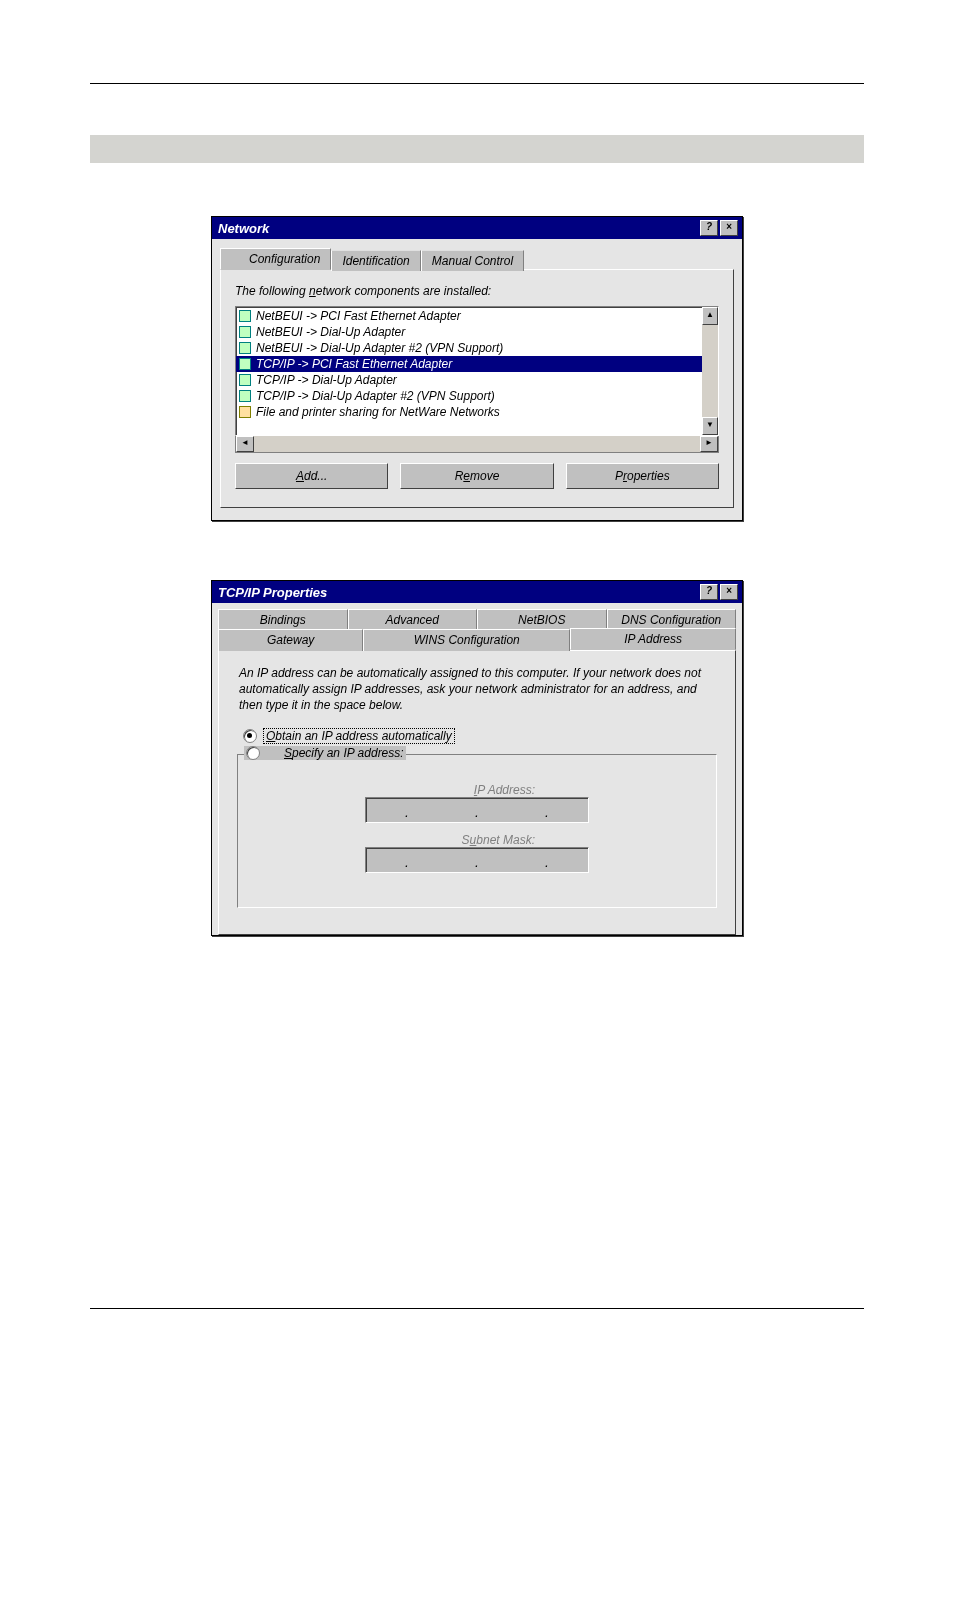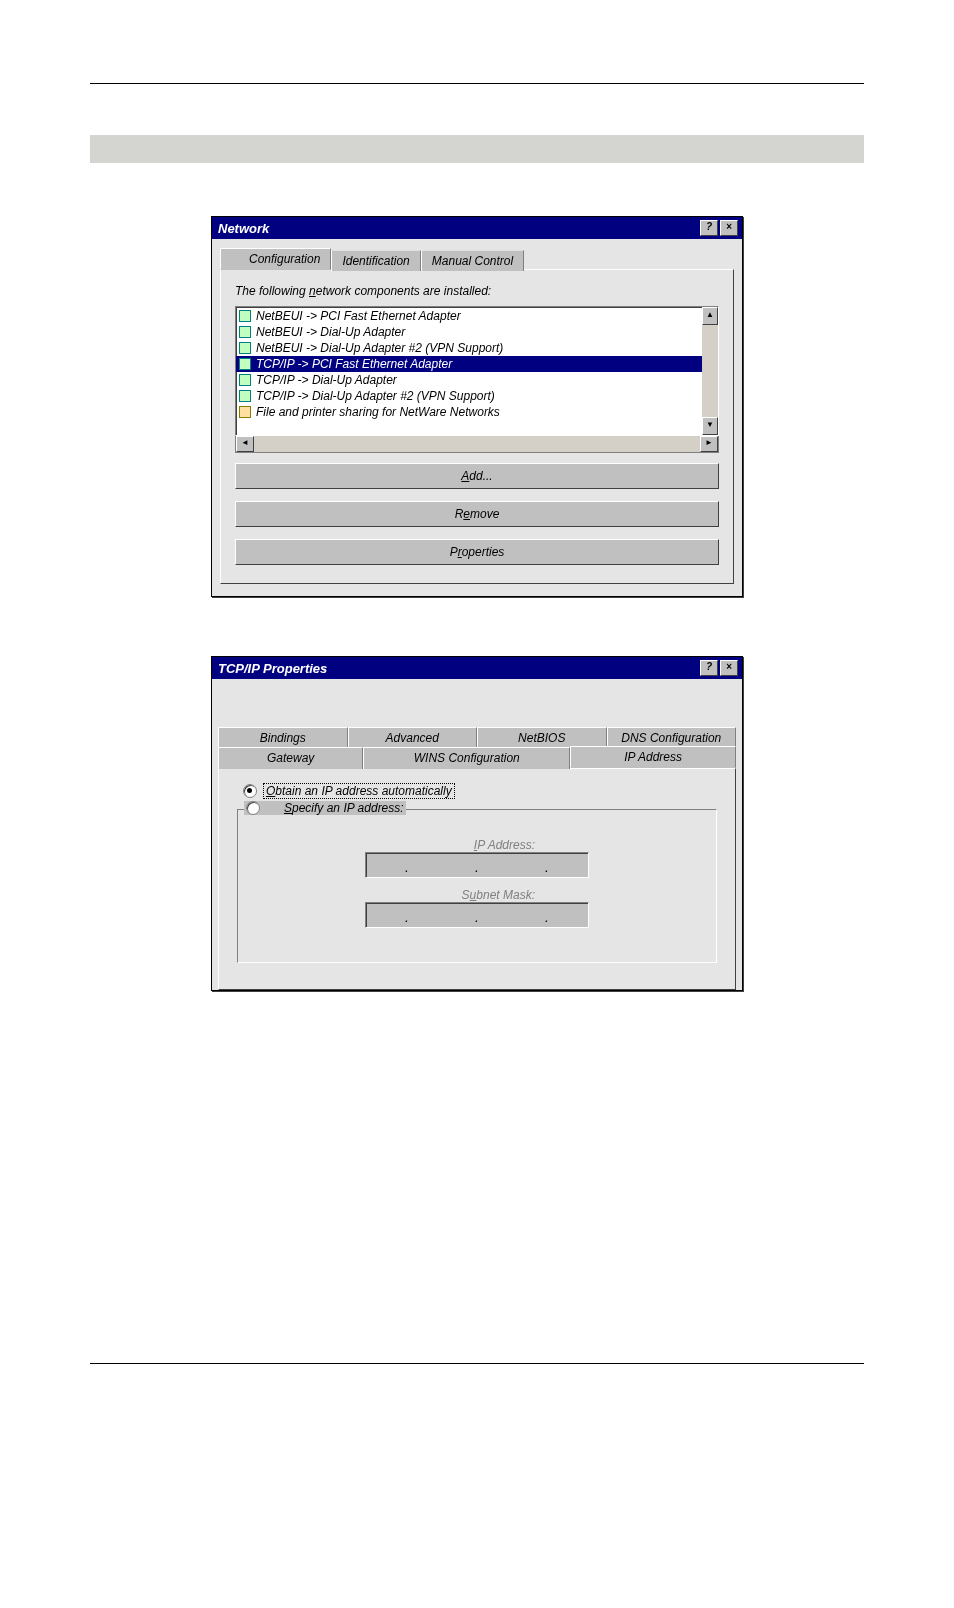--- a/index.html
+++ b/index.html
@@ -190,21 +190,20 @@
   border-bottom-color: #404040;
   font-size: 8px;
   text-align: center;
   line-height: 12px;
 }
 .btn-row {
   display: flex;
   justify-content: space-between;
   margin-top: 10px;
   gap: 12px;
-  flex-direction: column;
 }
 .win-btn {
   flex: 1;
   background: #c0c0c0;
   border: 1px solid #fff;
   border-right-color: #404040;
   border-bottom-color: #404040;
   font-size: 12px;
   padding: 5px 0;
   text-align: center;
@@ -408,35 +407,36 @@
 
   <div class="screenshot-wrap">
     <div class="win-dialog" style="width:530px;">
       <div class="titlebar">
         <span>TCP/IP Properties</span>
         <div class="controls">
           <div class="ctrl-btn">?</div>
           <div class="ctrl-btn">×</div>
         </div>
       </div>
-      <div class="dlg-body" style="padding:6px 6px 0 6px;margin-top:42px;">
+      <div class="dlg-body" style="padding:6px 6px 0 6px;">
         <div class="tabs-stack">
           <div class="tabs-row2 top">
             <div class="tab2">Bindings</div>
             <div class="tab2">Advanced</div>
             <div class="tab2">NetBIOS</div>
             <div class="tab2">DNS Configuration</div>
           </div>
           <div class="tabs-row2 bot">
             <div class="tab2" style="width:28%">Gateway</div>
             <div class="tab2" style="width:40%">WINS Configuration</div>
             <div class="tab2" style="width:32%;position:relative;top:-1px;border-bottom:1px solid #c0c0c0;">IP Address</div>
           </div>
         </div>
         <div style="border:1px solid #fff;border-right-color:#404040;border-bottom-color:#404040;margin-top:-1px;padding-bottom:26px;">
+          <div class="desc-text">An IP address can be automatically assigned to this computer. If your network does not automatically assign IP addresses, ask your network administrator for an address, and then type it in the space below.</div>
           <div class="radio-row">
             <span class="radio on"></span>
             <span class="dotted"><span class="u">O</span>btain an IP address automatically</span>
           </div>
           <div class="fieldset">
             <div class="fieldset-legend">
               <span class="radio"></span>
               <span><span class="u">S</span>pecify an IP address:</span>
             </div>
             <div class="form-row">

